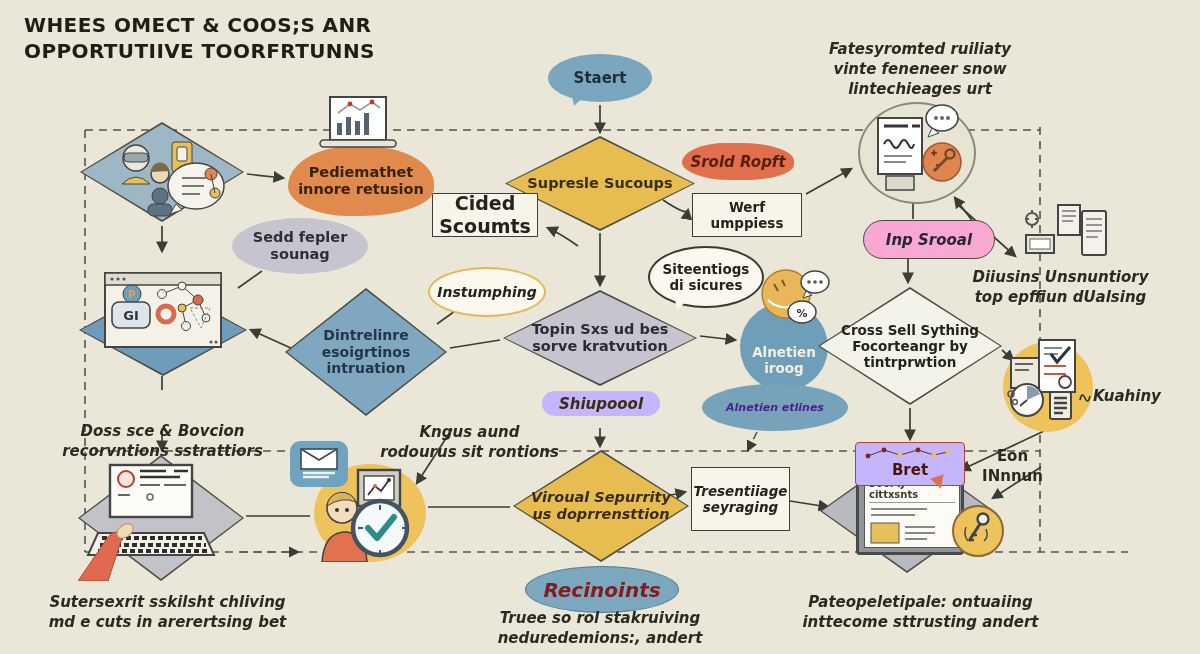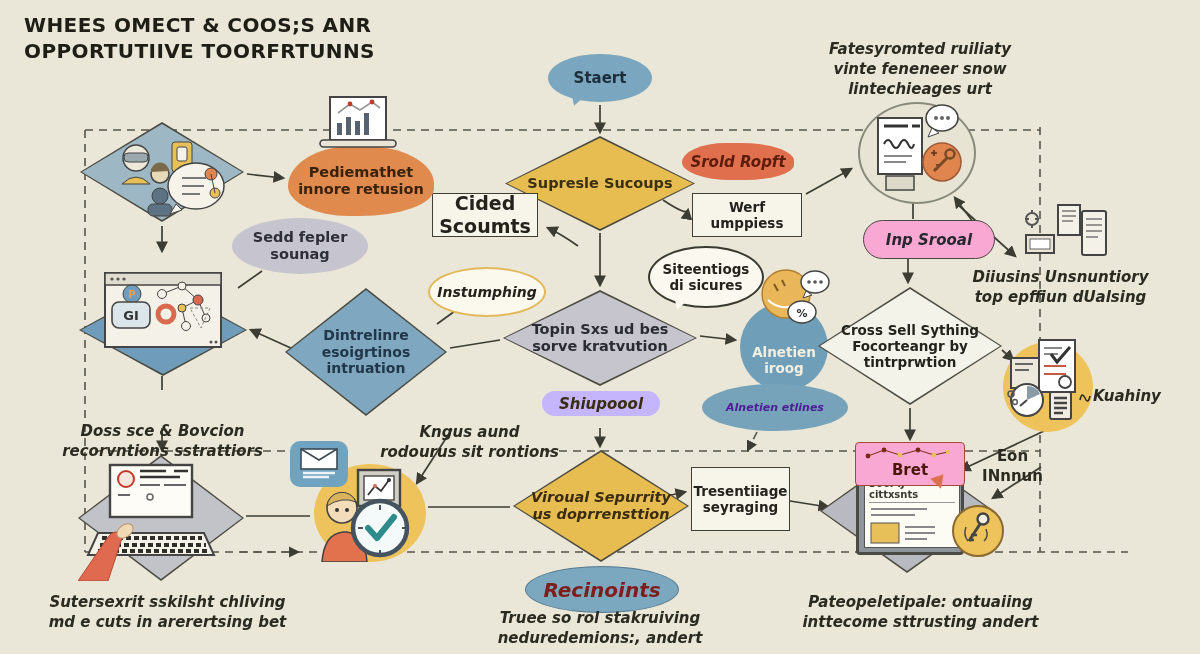--- a/index.html
+++ b/index.html
@@ -361,40 +361,40 @@
   </svg>
 
   <div class="abs dia" style="left:513px;top:450px;width:176px;height:112px;z-index:2;">
     <div class="d-bg"></div>
       <div class="d-fg" style="background:#e7bd52;"></div>
     <div class="node-lbl" style="font-size:14.5px;font-style:italic;color:#3a2c10;">Viroual Sepurrity
 us doprrensttion</div>
   </div>
 
   <div class="abs rectn" style="left:691px;top:467px;width:97px;height:62px;z-index:2;">
-    <div class="node-lbl" style="font-size:13.5px;">Tresentiiage
+    <div class="node-lbl" style="font-size:13.5px;font-style:italic;">Tresentiiage
 seyraging</div>
   </div>
 
   <div class="abs dia" style="left:820px;top:449px;width:174px;height:124px;z-index:2;">
     <div class="d-bg"></div>
       <div class="d-fg" style="background:#b9b9c1;"></div>
   </div>
   <div class="abs" style="left:856px;top:461px;width:102px;height:88px;background:#8f959d;border:3px solid #4a4a44;border-radius:4px;z-index:3;">
     <div class="abs" style="left:47px;top:2px;width:5px;height:5px;border-radius:50%;background:#333;"></div>
     <div class="abs" style="left:5px;top:10px;width:86px;height:66px;background:#fdfcf4;border:1px solid #555;padding:3px 4px;">
       <div style="font-size:10px;font-weight:700;color:#3a3a32;border-bottom:1px solid #999;padding-bottom:2px;">306PIJ cittxsnts</div>
       <svg width="84" height="46" viewBox="0 0 84 46">
         <path d="M2 6 h56 M2 12 h44" stroke="#888" stroke-width="2"></path>
         <rect x="2" y="20" width="28" height="20" fill="#e8c05a" stroke="#555"></rect>
         <path d="M36 24 h30 M36 30 h30 M36 36 h22" stroke="#888" stroke-width="2"></path>
       </svg>
     </div>
   </div>
-  <div class="abs tail-br" style="left:855px;top:442px;width:108px;height:42px;background:#f9a8d4;border:1.5px solid #a84a32;border-radius:4px;color:#dc7150;z-index:4;">
+  <div class="abs tail-br" style="left:855px;top:442px;width:108px;height:42px;background:#c4b5fd;border:1.5px solid #a84a32;border-radius:4px;color:#dc7150;z-index:4;">
     <svg class="abs" style="left:6px;top:3px;" width="96" height="14" viewBox="0 0 96 14">
       <polyline points="6,10 22,4 38,9 56,4 72,9 86,6" fill="none" stroke="#7a2a12" stroke-width="1"></polyline>
       <circle cx="6" cy="10" r="2.4" fill="#7a2a12"></circle>
         <circle cx="22" cy="4" r="2.4" fill="#7a2a12"></circle>
       <circle cx="38" cy="9" r="2.4" fill="#e8c05a"></circle>
         <circle cx="56" cy="4" r="2.4" fill="#7a2a12"></circle>
       <circle cx="72" cy="9" r="2.4" fill="#e8c05a"></circle>
         <circle cx="86" cy="6" r="2.2" fill="#e8c05a"></circle>
     </svg>
     <div class="node-lbl" style="font-size:15px;color:#4a160a;padding-top:12px;">Bret</div>

